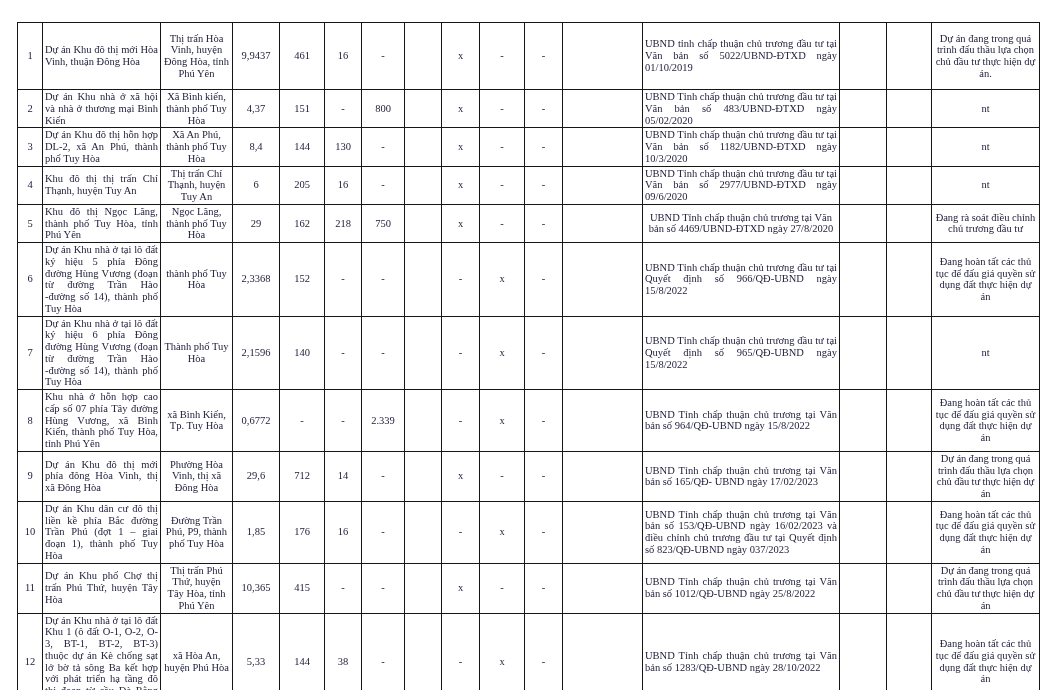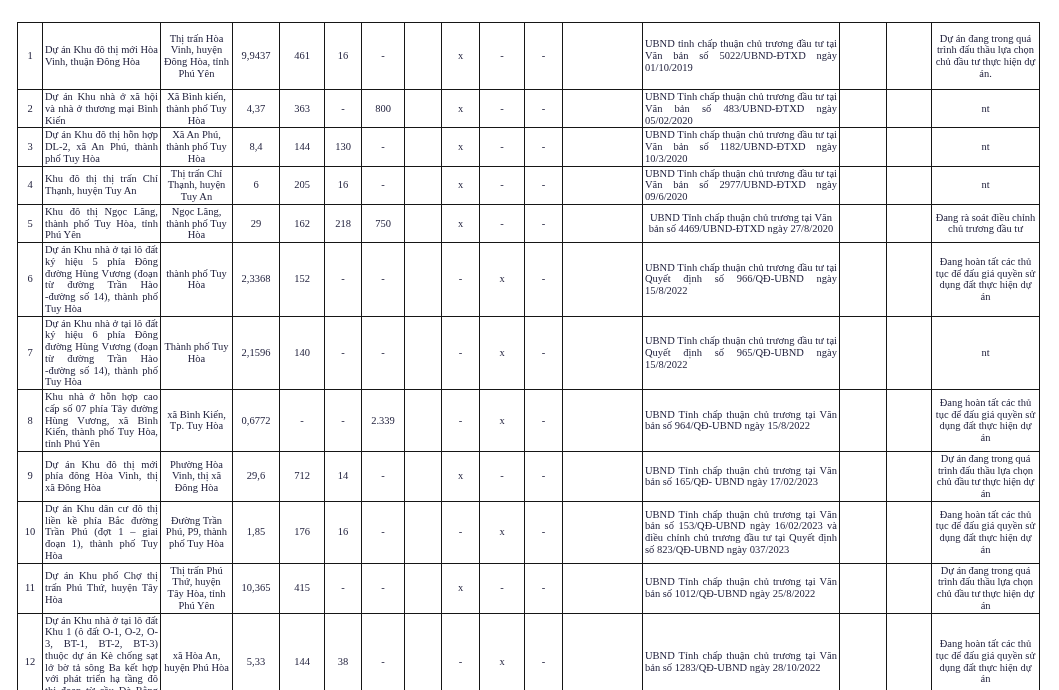--- a/index.html
+++ b/index.html
@@ -79,21 +79,21 @@
         <td class="c-legal">UBND tỉnh chấp thuận chủ trương đầu tư tại Văn bản số 5022/UBND-ĐTXD ngày 01/10/2019</td>
         <td class="c-num"></td>
         <td class="c-num"></td>
         <td class="c-status">Dự án đang trong quá trình đấu thầu lựa chọn chủ đầu tư thực hiện dự án.</td>
       </tr>
       <tr style="height: 38px;">
         <td class="c-stt">2</td>
         <td class="c-name">Dự án Khu nhà ở xã hội và nhà ở thương mại Bình Kiến</td>
         <td class="c-loc">Xã Bình kiến, thành phố Tuy Hòa</td>
         <td class="c-num">4,37</td>
-        <td class="c-num">363</td>
+        <td class="c-num">151</td>
         <td class="c-num">-</td>
         <td class="c-num">800</td>
         <td class="c-num"></td>
         <td class="c-num">x</td>
         <td class="c-num">-</td>
         <td class="c-num">-</td>
         <td class="c-num"></td>
         <td class="c-legal">UBND Tỉnh chấp thuận chủ trương đầu tư tại Văn bản số 483/UBND-ĐTXD ngày 05/02/2020</td>
         <td class="c-num"></td>
         <td class="c-num"></td>

